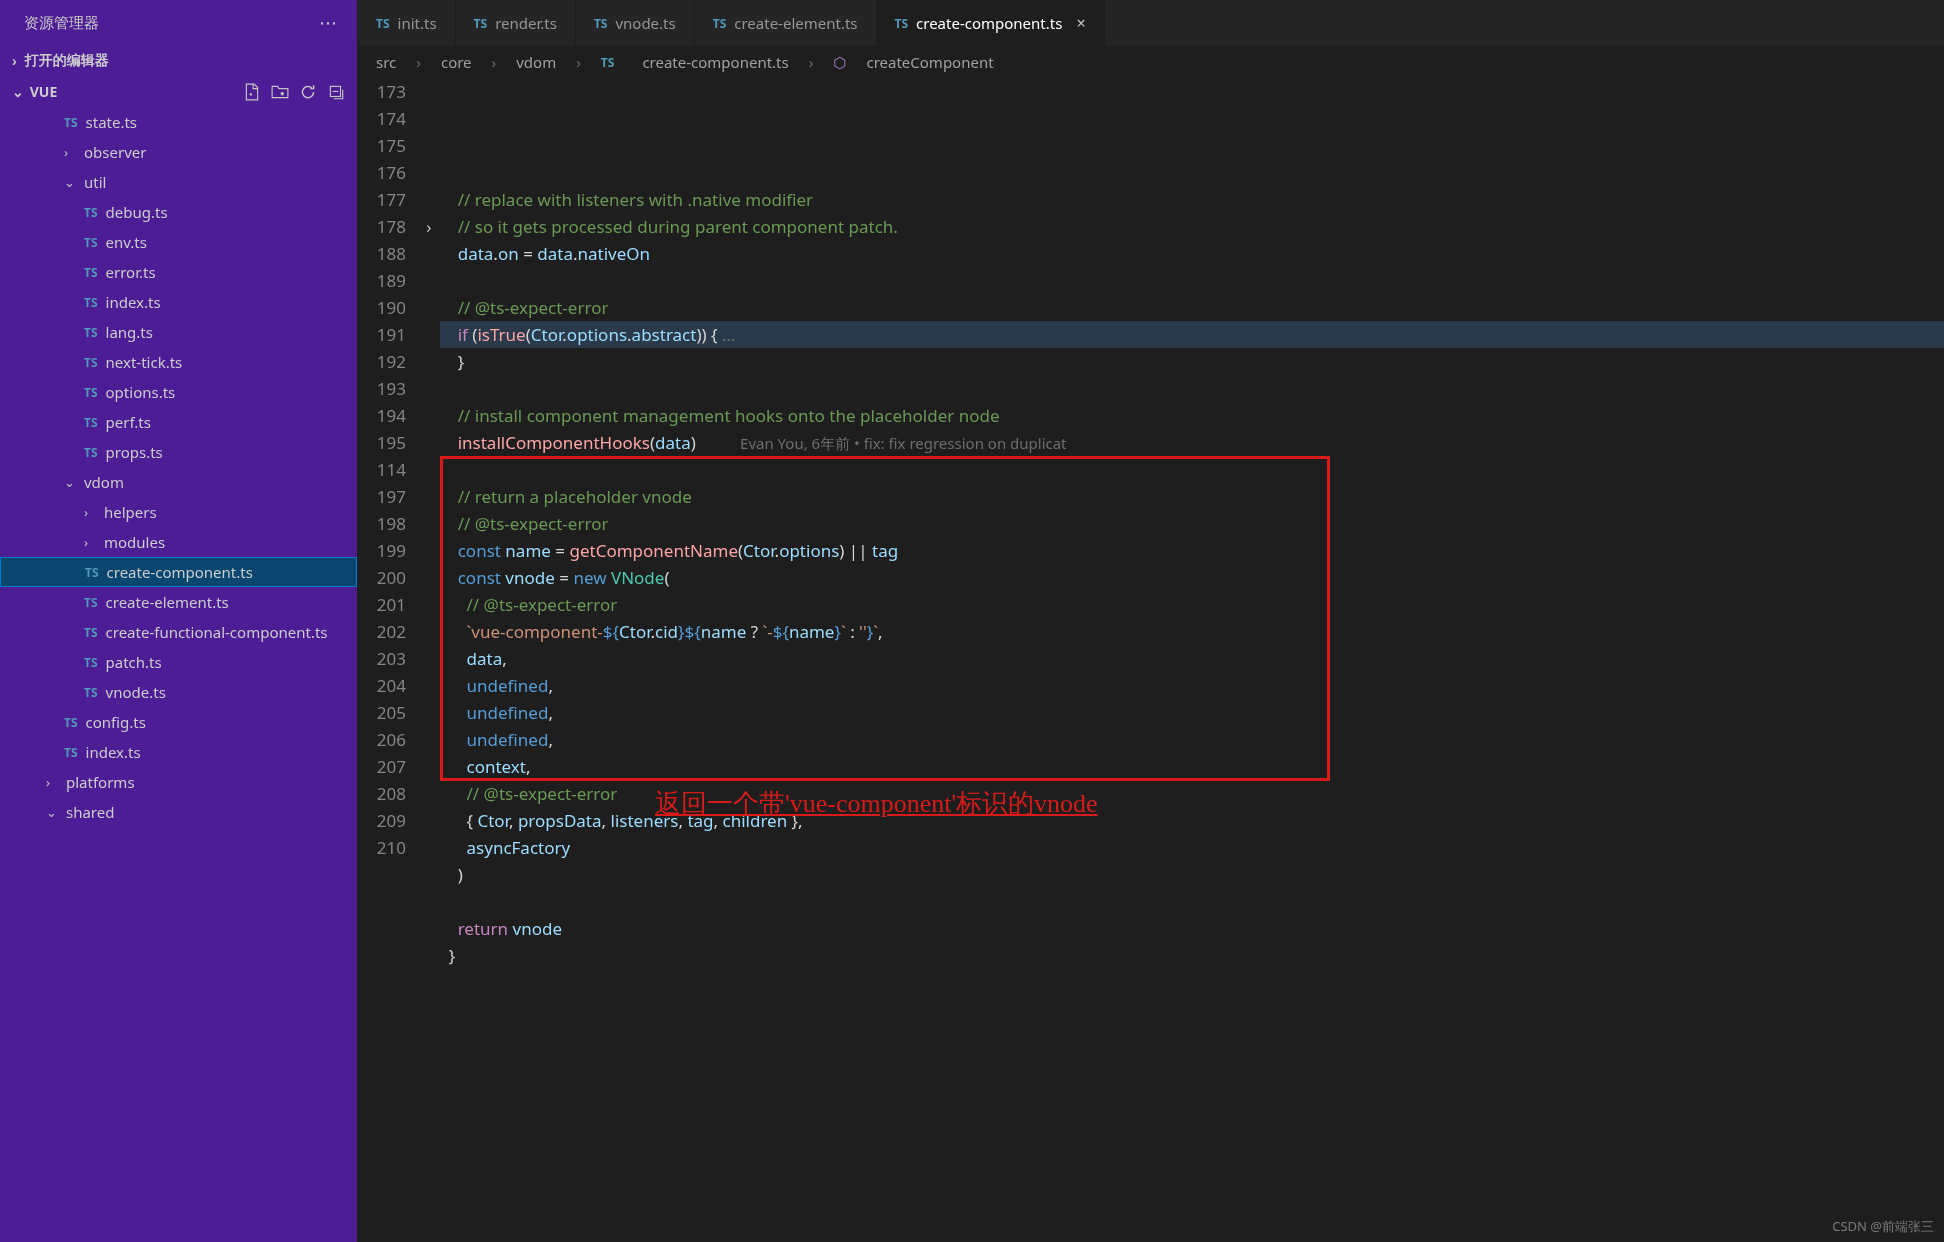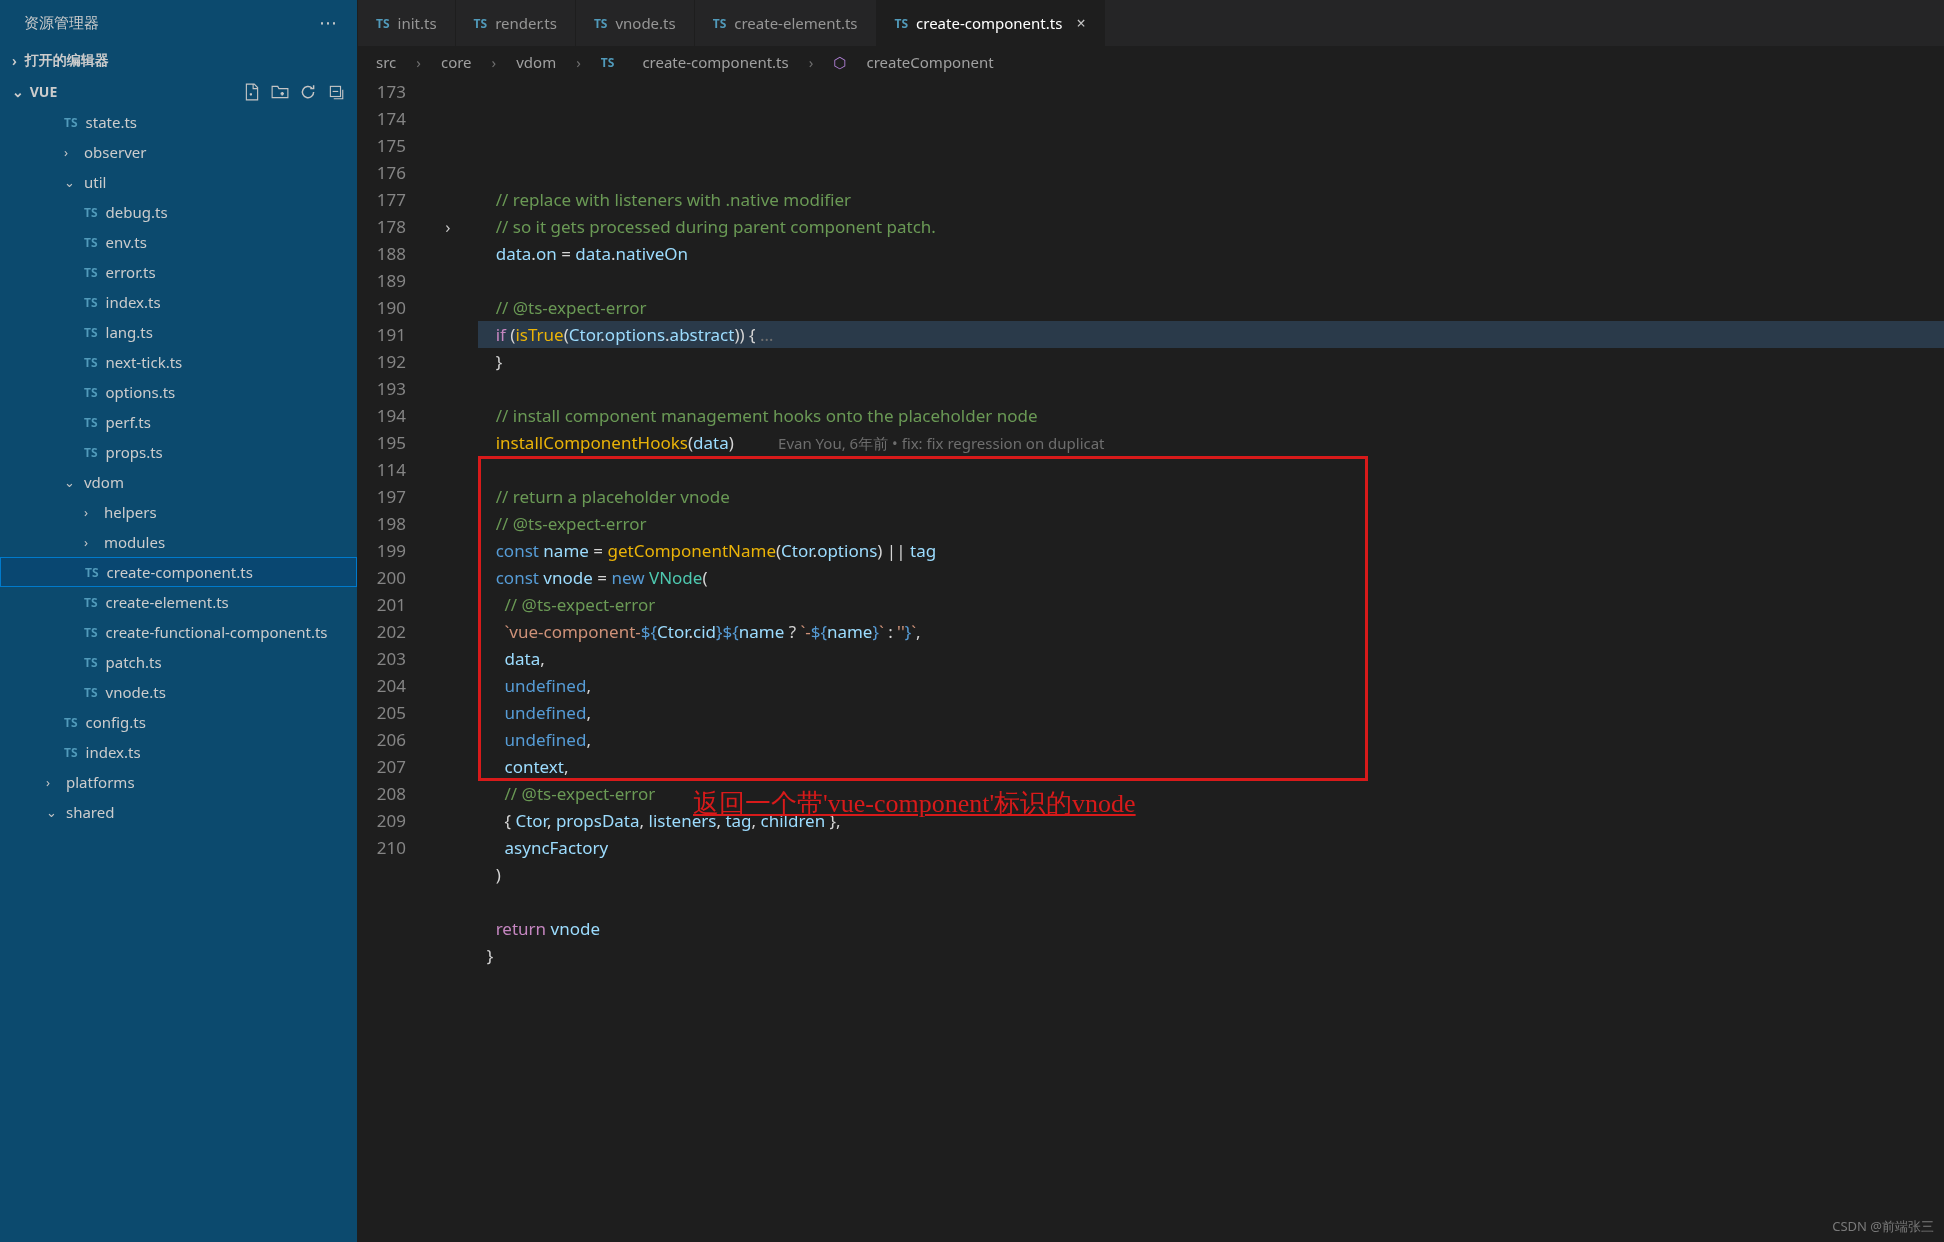--- a/index.html
+++ b/index.html
@@ -1,18 +1,18 @@
 <!DOCTYPE html>
 <html><head>
 <meta charset="utf-8">
 <style>
 *{margin:0;padding:0;box-sizing:border-box;font-family:"Segoe UI",system-ui,sans-serif;}
 body{background:#1e1e1e;color:#cccccc;font-size:13px;display:flex;flex-direction:column;width:1944px;height:1242px;overflow:hidden;}
 .main{display:flex;flex:1;overflow:hidden;}
-.sidebar{width:358px;background:#0c4a6e;display:flex;flex-direction:column;border-right:1px solid #1e1e1e;}
+.sidebar{width:358px;background:#4c1d95;display:flex;flex-direction:column;border-right:1px solid #1e1e1e;}
 .side-title{display:flex;align-items:center;justify-content:space-between;padding:10px 18px 10px 24px;color:#cccccc;font-size:15px;}
 .side-title .dots{color:#cccccc;font-size:18px;letter-spacing:2px;cursor:pointer;}
 .open-editors{display:flex;align-items:center;gap:8px;padding:6px 12px;color:#cccccc;font-size:14px;font-weight:600;}
 .open-editors .chev{color:#cccccc;}
 .project-hdr{display:flex;align-items:center;justify-content:space-between;padding:6px 12px;color:#cccccc;font-size:14px;font-weight:700;}
 .project-hdr .name{display:flex;align-items:center;gap:6px;}
 .actions{display:flex;gap:10px;color:#c5c5c5;}
 .actions svg{width:18px;height:18px;}
 .tree{flex:1;overflow:auto;}
 .tree-row{display:flex;align-items:center;height:30px;padding-left:16px;color:#cccccc;font-size:15px;cursor:pointer;}
@@ -24,32 +24,32 @@
 .chev-icon{color:#c5c5c5;margin-right:6px;font-size:13px;width:14px;display:inline-block;}
 .content{flex:1;display:flex;flex-direction:column;background:#1e1e1e;overflow:hidden;}
 .tabs{display:flex;background:#252526;height:46px;}
 .tab{display:flex;align-items:center;gap:8px;padding:0 18px;color:#969696;font-size:15px;border-right:1px solid #1e1e1e;cursor:pointer;position:relative;}
 .tab .ts{color:#519aba;font-weight:700;font-size:12px;}
 .tab.active{background:#1e1e1e;color:#ffffff;}
 .tab .close{color:#c5c5c5;font-size:16px;margin-left:6px;}
 .crumbs{display:flex;align-items:center;gap:20px;padding:6px 18px;color:#a0a0a0;font-size:15px;background:#1e1e1e;}
 .crumbs .sep{color:#6e6e6e;}
 .crumbs .cube{color:#b180d7;}
-.editor{flex:1;display:flex;font-family:"Consolas","Courier New",monospace;font-size:17px;line-height:27px;overflow:hidden;gap:19px;}
+.editor{flex:1;display:flex;font-family:"Consolas","Courier New",monospace;font-size:17px;line-height:27px;overflow:hidden;}
 .gutter{width:60px;text-align:right;color:#858585;padding-right:12px;user-select:none;}
 .fold-col{width:22px;color:#c5c5c5;}
 .fold-col .f{height:27px;display:flex;align-items:center;justify-content:center;}
 .code{flex:1;position:relative;white-space:pre;color:#d4d4d4;}
 .ln{height:27px;}
 .hl-line{background:#2a3a4a;}
 .redbox{position:absolute;border:3px solid #d81a1a;pointer-events:none;}
 .cm{color:#6a9955;}
 .kw{color:#569cd6;}
 .kw2{color:#c586c0;}
-.fn{color:#eab308;}
+.fn{color:#fca5a5;}
 .vr{color:#9cdcfe;}
 .cl{color:#4ec9b0;}
 .st{color:#ce9178;}
 .pn{color:#d4d4d4;}
 .pr{color:#9cdcfe;}
 .dim{color:#6e6e6e;}
 .blame{color:#6e6e6e;font-size:15px;text-align:center;}
 .anno{position:absolute;color:#d81a1a;font-family:"SimSun",serif;font-size:26px;text-decoration:underline;}
 .watermark{position:absolute;bottom:6px;right:10px;color:#7a7a7a;font-size:13px;}
 </style>

